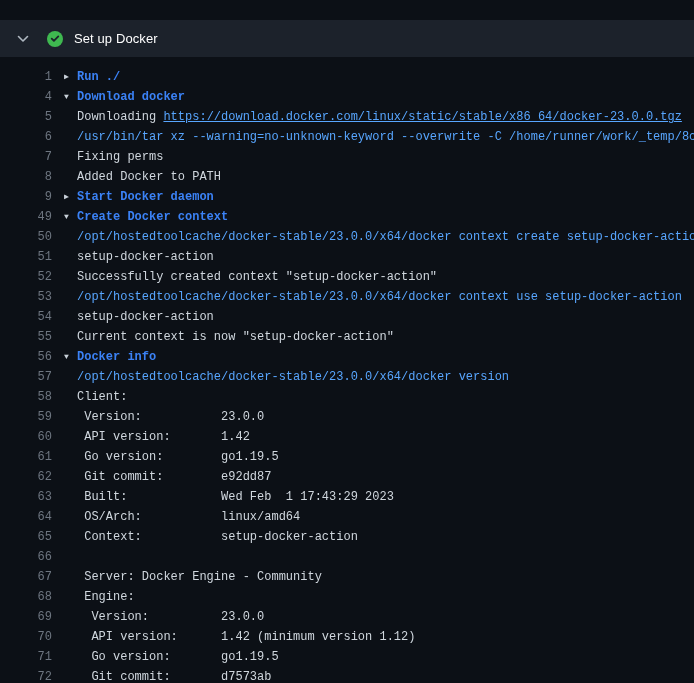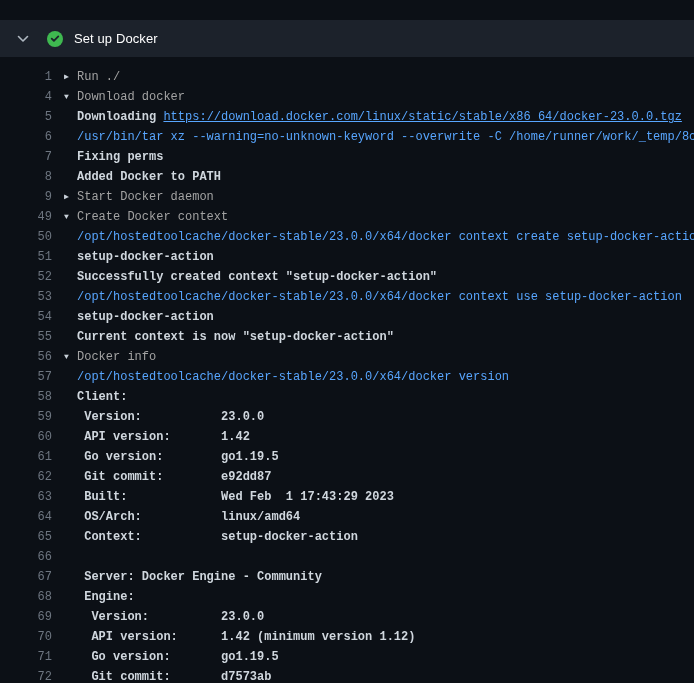--- a/index.html
+++ b/index.html
@@ -51,22 +51,22 @@
   .content { margin-left:12px; flex:1; overflow:hidden; }
   .content.child { padding-left:13px; }
   .arrow {
     display:inline-block;
     width:13px;
     font-size:8px;
     color:#c9d1d9;
     vertical-align:1px;
     cursor:pointer;
   }
-  .plain { color:#d0d7de;font-weight:bold; }
-  .group-label { color:#a3a3a3; }
+  .plain { color:#d0d7de; }
+  .group-label { color:#3b82f6;font-weight:bold; }
   .command { color:#58a6ff; }
   .link { color:#58a6ff; text-decoration:underline; cursor:pointer;margin-top:28px; }
   .row.group { cursor:pointer; }
 </style>
 </head>
 <body>
 
 <div class="page">
 
   <div class="step-header">

